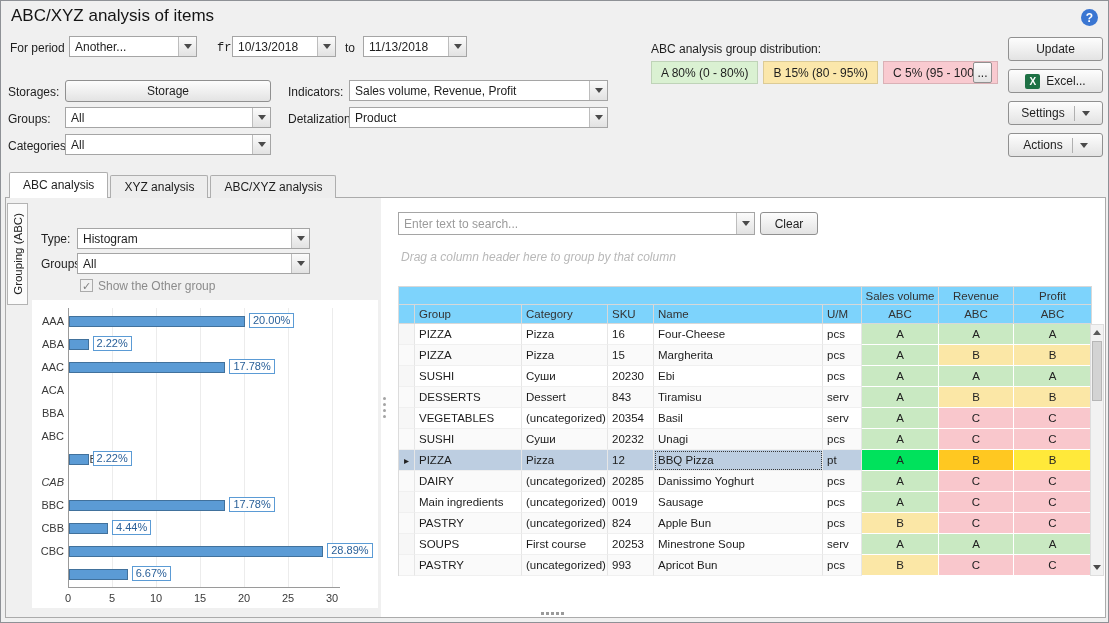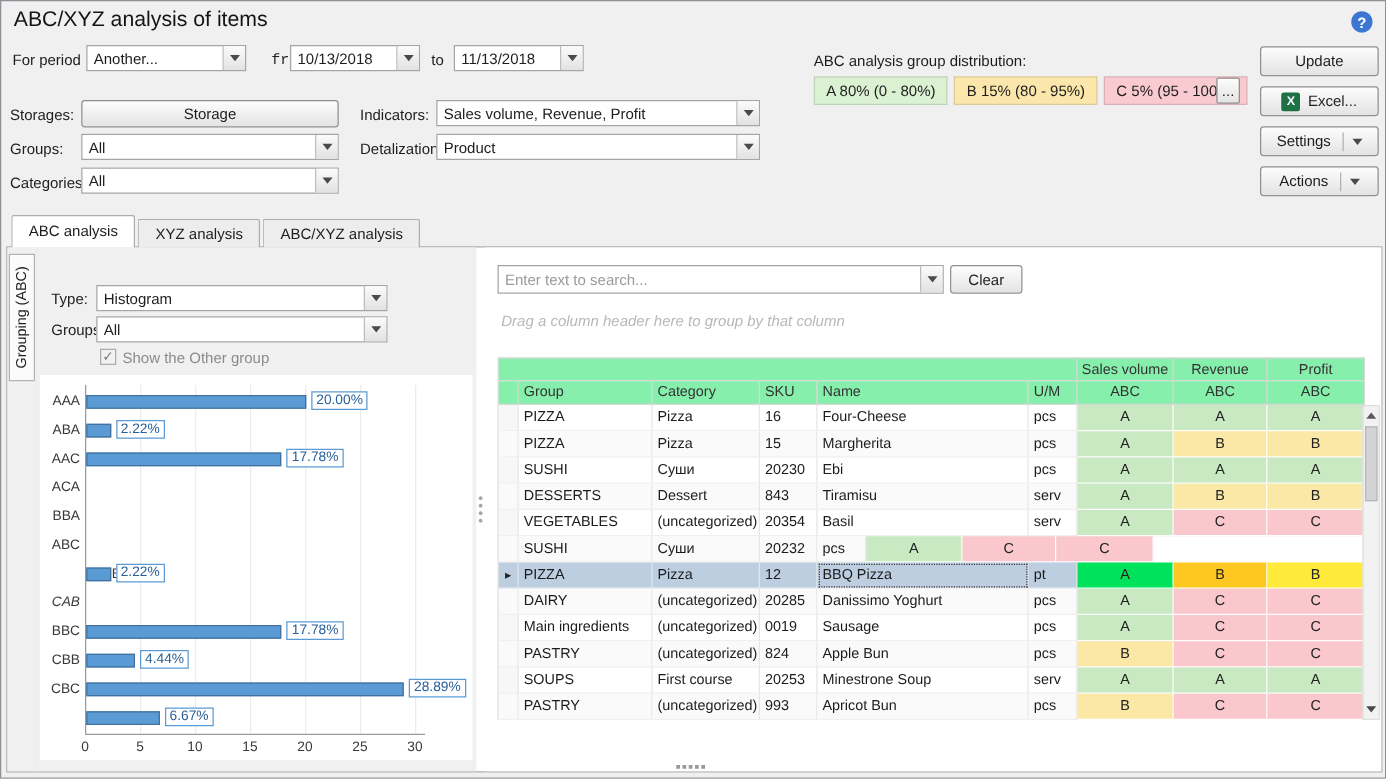--- a/index.html
+++ b/index.html
@@ -53,21 +53,21 @@
           align-items:center;justify-content:center;gap:3px;}
   .vsplit i{width:3px;height:3px;background:#a4a4a4;border-radius:50%;}
   .rpanel{position:absolute;left:382px;top:0;right:0;height:100%;background:#fff;}
   .search{left:10px;top:14px;width:357px;height:23px;}
   .search input{flex:1;border:none;outline:none;padding:0 5px;font:12px "Liberation Sans",sans-serif;background:transparent;}
   .search input::placeholder{color:#9b9b9b;}
   .grouphint{position:absolute;left:13px;top:52px;color:#b8b8b8;font-size:12px;font-style:italic;}
   .grid{position:absolute;left:10px;top:88px;width:693px;background:#fff;font-size:11.5px;border-left:1px solid #dcdcdc;}
   .grow{display:flex;}
   .gcell{box-sizing:border-box;overflow:hidden;white-space:nowrap;display:flex;align-items:center;padding:0 4px;}
-  .hcell{background:#86efac;border-right:1px solid #d8d8d8;border-bottom:1px solid #d8d8d8;color:#333;}
+  .hcell{background:#7dd3fc;border-right:1px solid #d8d8d8;border-bottom:1px solid #d8d8d8;color:#333;}
   .grow:first-child .hcell{border-top:1px solid #d8d8d8;}
   .hcenter{justify-content:center;}
   .dcell{border-right:1px solid #e6e6e6;border-bottom:1px solid #f0f0f0;color:#1c1c1c;}
   .alt .dcell{background:#fafafa;}
   .acell{justify-content:center;border-right:1px solid #fff;border-bottom:1px solid #fff;color:#222;}
   .ind{background:#f7f7f7;justify-content:center;padding:0;font-size:10px;color:#222;}
   .sel .dcell:not(.acell){background:#bdcee1;}
   .sel .ind{background:#bdcee1;}
   .focus{outline:1px dotted #3a3a3a;outline-offset:-2px;}
   .scrollbar{position:absolute;left:702px;top:126px;width:14px;height:252px;background:#f2f2f2;
@@ -329,20 +329,21 @@
             <div class="gcell dcell" style="width: 39px;">serv</div>
             <div class="gcell dcell acell" style="width: 77px; background: rgb(201, 233, 194);">A</div>
             <div class="gcell dcell acell" style="width: 75px; background: rgb(249, 199, 204);">C</div>
             <div class="gcell dcell acell" style="width: 78px; background: rgb(249, 199, 204);">C</div>
           </div>
           <div class="grow alt" style="height: 21px;">
             <div class="gcell dcell ind" style="width: 16px;"></div>
             <div class="gcell dcell" style="width: 107px;">SUSHI</div>
             <div class="gcell dcell" style="width: 86px;">Суши</div>
             <div class="gcell dcell" style="width: 46px;">20232</div>
+            <div class="gcell dcell" style="width: 169px;">Unagi</div>
             <div class="gcell dcell" style="width: 39px;">pcs</div>
             <div class="gcell dcell acell" style="width: 77px; background: rgb(201, 233, 194);">A</div>
             <div class="gcell dcell acell" style="width: 75px; background: rgb(249, 199, 204);">C</div>
             <div class="gcell dcell acell" style="width: 78px; background: rgb(249, 199, 204);">C</div>
           </div>
           <div class="grow sel" style="height: 21px;">
             <div class="gcell dcell ind" style="width: 16px;">▸</div>
             <div class="gcell dcell" style="width: 107px;">PIZZA</div>
             <div class="gcell dcell" style="width: 86px;">Pizza</div>
             <div class="gcell dcell" style="width: 46px;">12</div>

